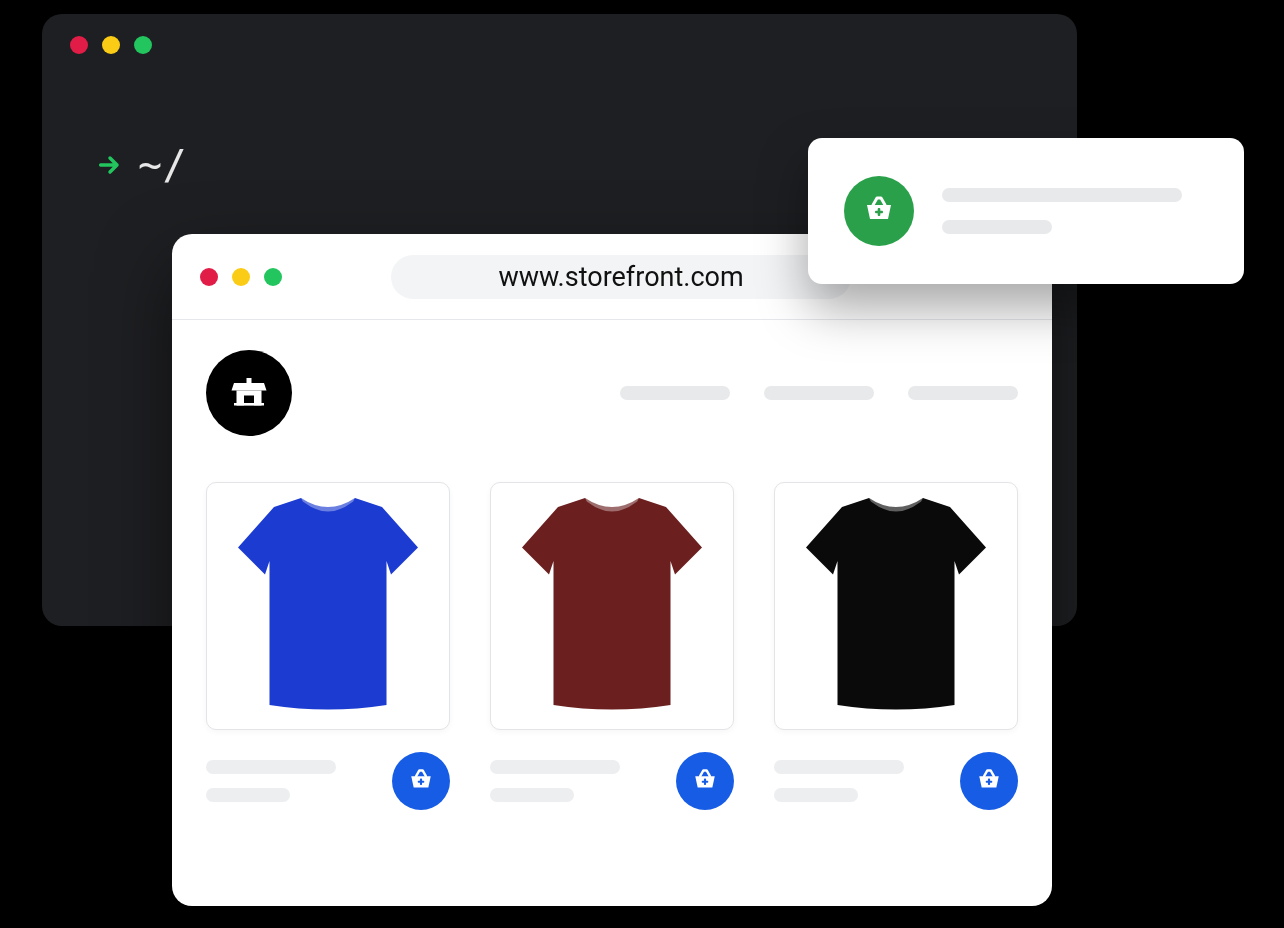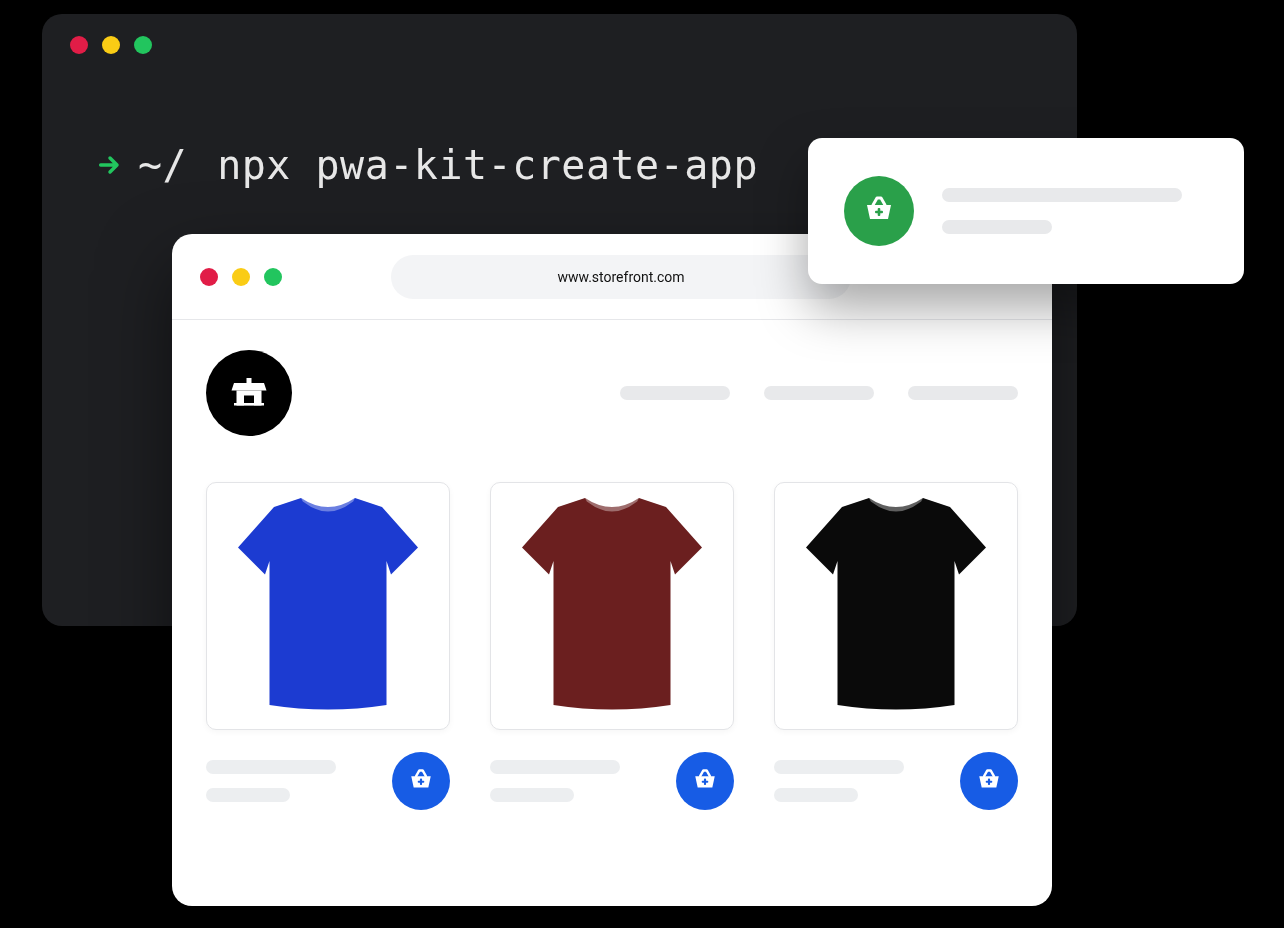--- a/index.html
+++ b/index.html
@@ -102,21 +102,21 @@
   .browser .chrome .traffic { position: static; }
   .addr {
     flex: 1;
     height: 44px;
     background: #f3f4f6;
     border-radius: 22px;
     display: flex;
     align-items: center;
     justify-content: center;
     color: #111;
-    font-size: 14px;
+    font-size: 27px;
     max-width: 460px;
     margin: 0 auto;
   }
 
   .store {
     padding: 30px 34px 0 34px;
   }
   .store-head {
     display: flex;
     align-items: center;
@@ -209,21 +209,20 @@
     <span class="dot yellow"></span>
     <span class="dot green"></span>
   </div>
   <div class="term-line">
     <span class="arrow">
       <svg width="28" height="28" viewBox="0 0 24 24">
           <path d="M4 12h12M12 6l6 6-6 6" fill="none" stroke="#22c55e" stroke-width="3" stroke-linecap="round" stroke-linejoin="round"></path>
         </svg>
     </span>
     <span class="prompt">~/</span>
-    <span>npx pwa-kit-create-app</span>
   </div>
 </div>
 
 <div class="browser">
   <div class="chrome">
     <div class="traffic">
       <span class="dot red"></span>
       <span class="dot yellow"></span>
       <span class="dot green"></span>
     </div>

